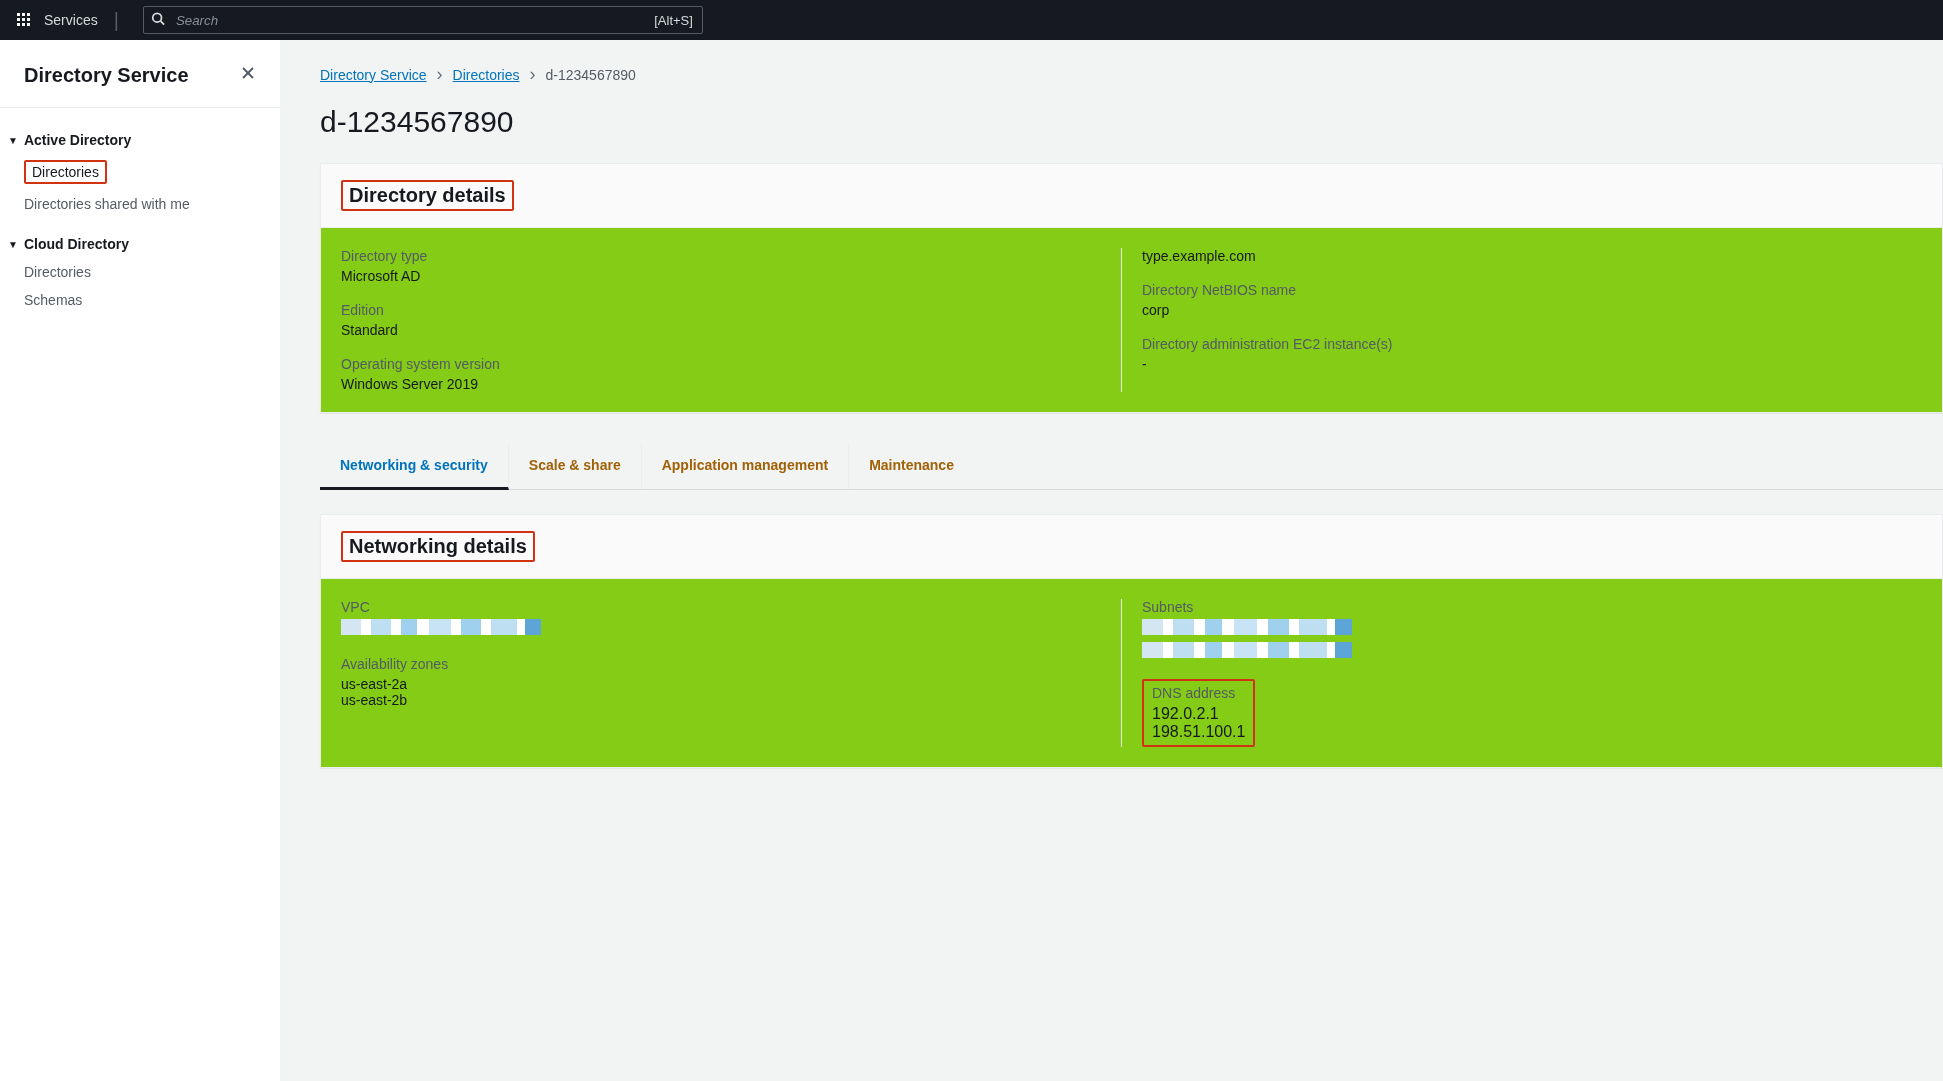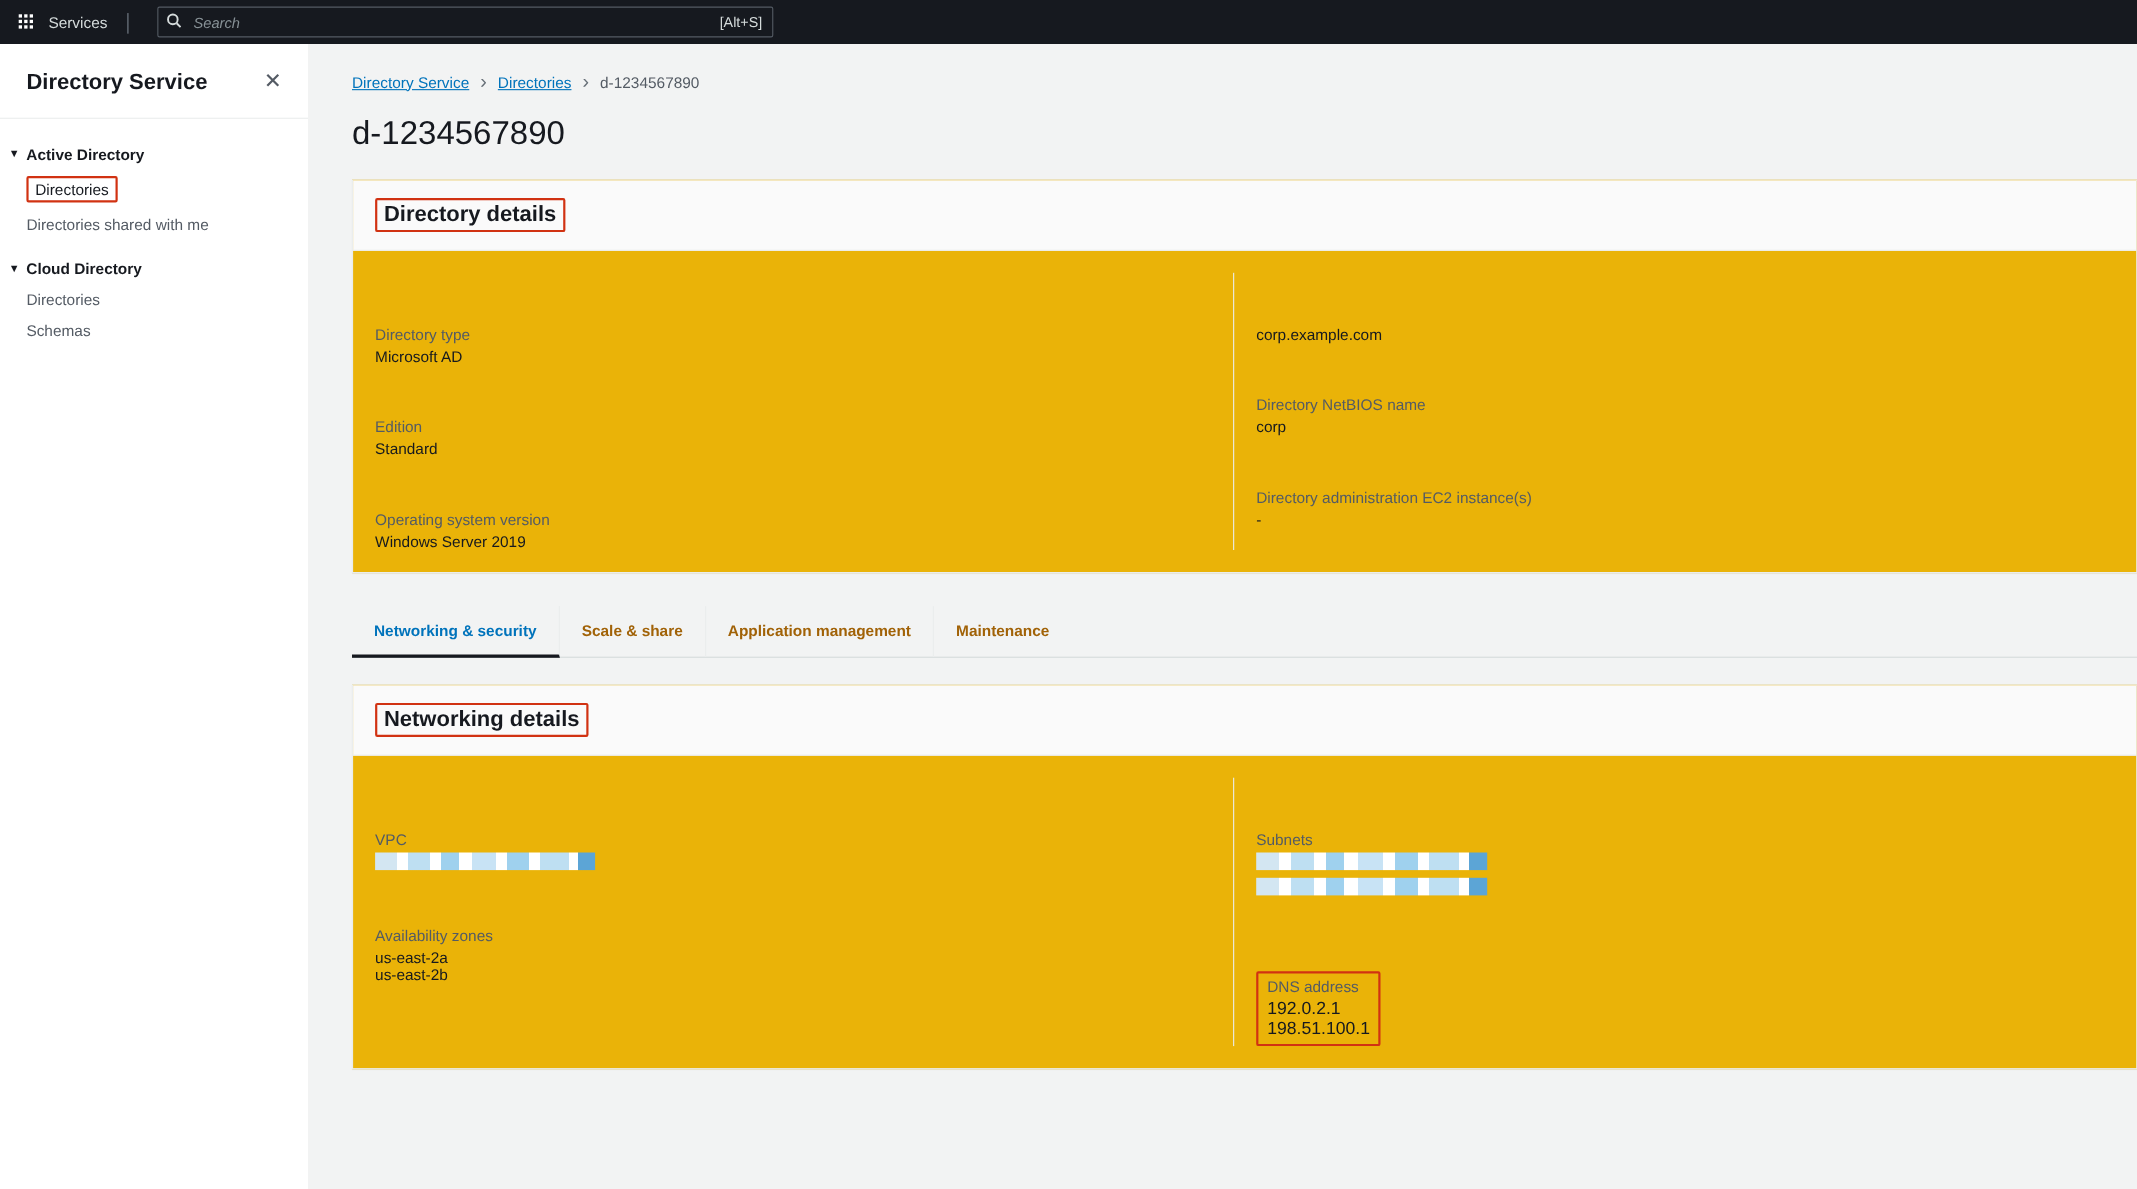--- a/index.html
+++ b/index.html
@@ -103,41 +103,41 @@
   .breadcrumbs a { color:#0073bb; text-decoration:underline; cursor:pointer; }
   .breadcrumbs .sep { color:#687078; font-size:18px; margin:0 2px; }
 
   .page-title {
     font-size: 30px;
     font-weight: 400;
     padding: 20px 0 24px 4px;
   }
 
   .panel {
-    background: #eab308;
+    background: #84cc16;
     border: 1px solid #eaeded;
     box-shadow: 0 1px 1px rgba(0,0,0,0.05);
     margin-left: 4px;
   }
   .panel-header {
     background: #fafafa;
     border-bottom: 1px solid #eaeded;
     padding: 16px 20px;
   }
   .panel-title {
     font-size: 20px;
     font-weight: 700;
   }
   .panel-body {
     padding: 20px;
     display: flex;
   }
   .col { flex: 1; }
   .col + .col { border-left: 1px solid #eaeded; padding-left:20px; }
-  .field { margin-bottom: 18px; margin-top: 48px; }
+  .field { margin-bottom: 18px; }
   .field-label { color:#545b64; margin-bottom:4px; }
   .field-value { color:#16191f; }
 
   .tabs {
     display:flex;
     border-bottom: 1px solid #d5dbdb;
     margin: 30px 0 0 4px;
   }
   .tab {
     padding: 14px 20px;
@@ -257,21 +257,21 @@
             <div class="field-label">Edition</div>
             <div class="field-value">Standard</div>
           </div>
           <div class="field" style="margin-bottom:0">
             <div class="field-label">Operating system version</div>
             <div class="field-value">Windows Server 2019</div>
           </div>
         </div>
         <div class="col">
           <div class="field">
-            <div class="field-value">corp.example.com</div>
+            <div class="field-value">type.example.com</div>
           </div>
           <div class="field">
             <div class="field-label">Directory NetBIOS name</div>
             <div class="field-value">corp</div>
           </div>
           <div class="field" style="margin-bottom:0">
             <div class="field-label">Directory administration EC2 instance(s)</div>
             <div class="field-value">-</div>
           </div>
         </div>

